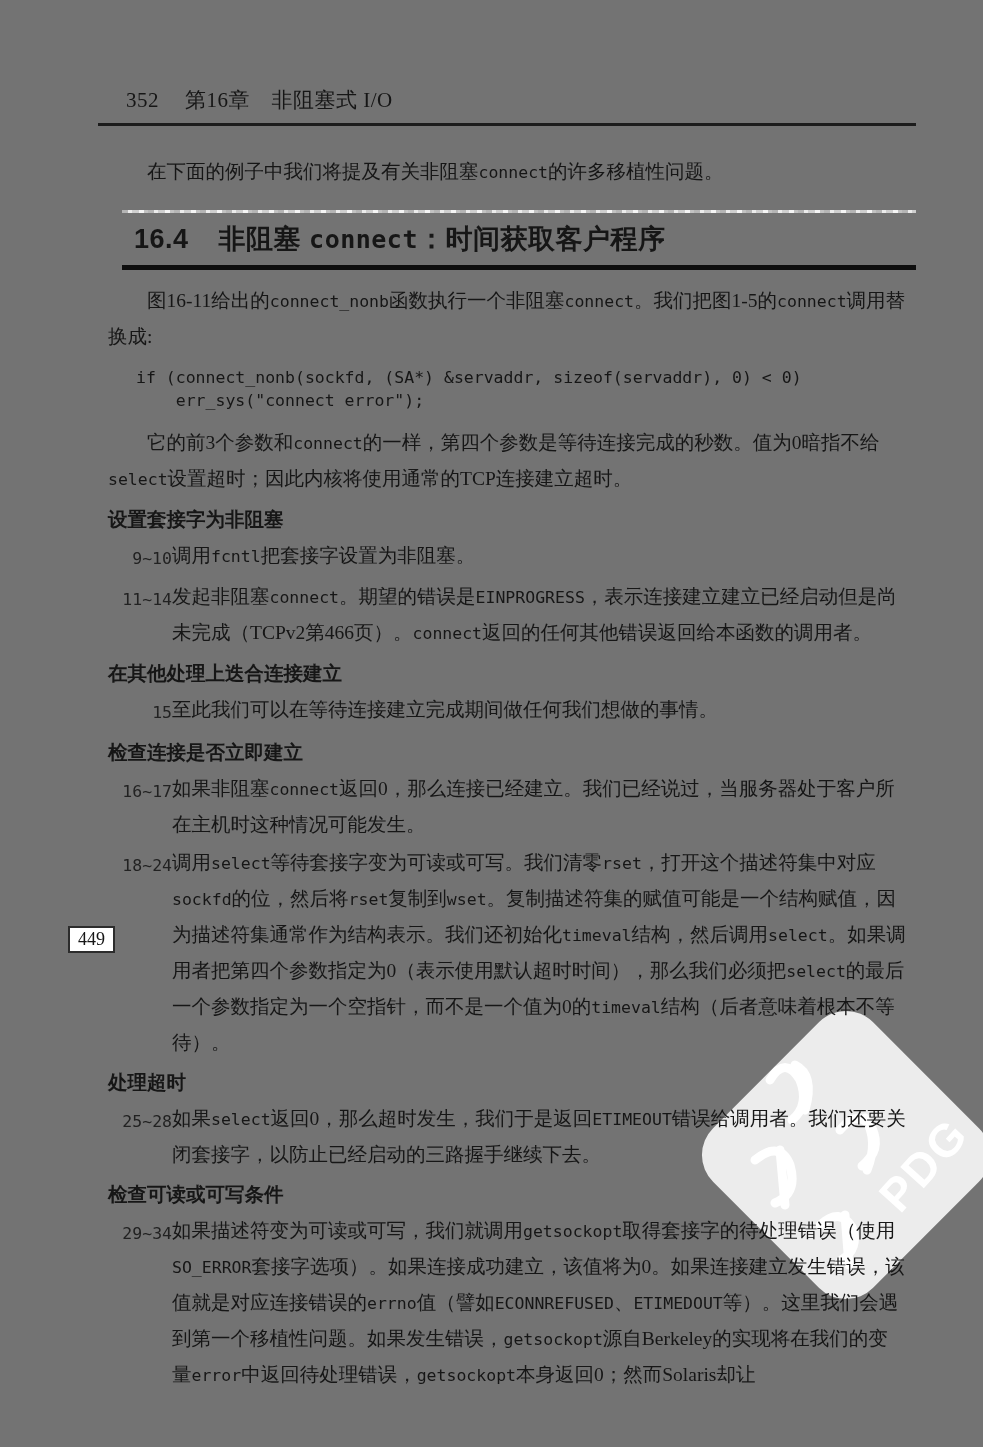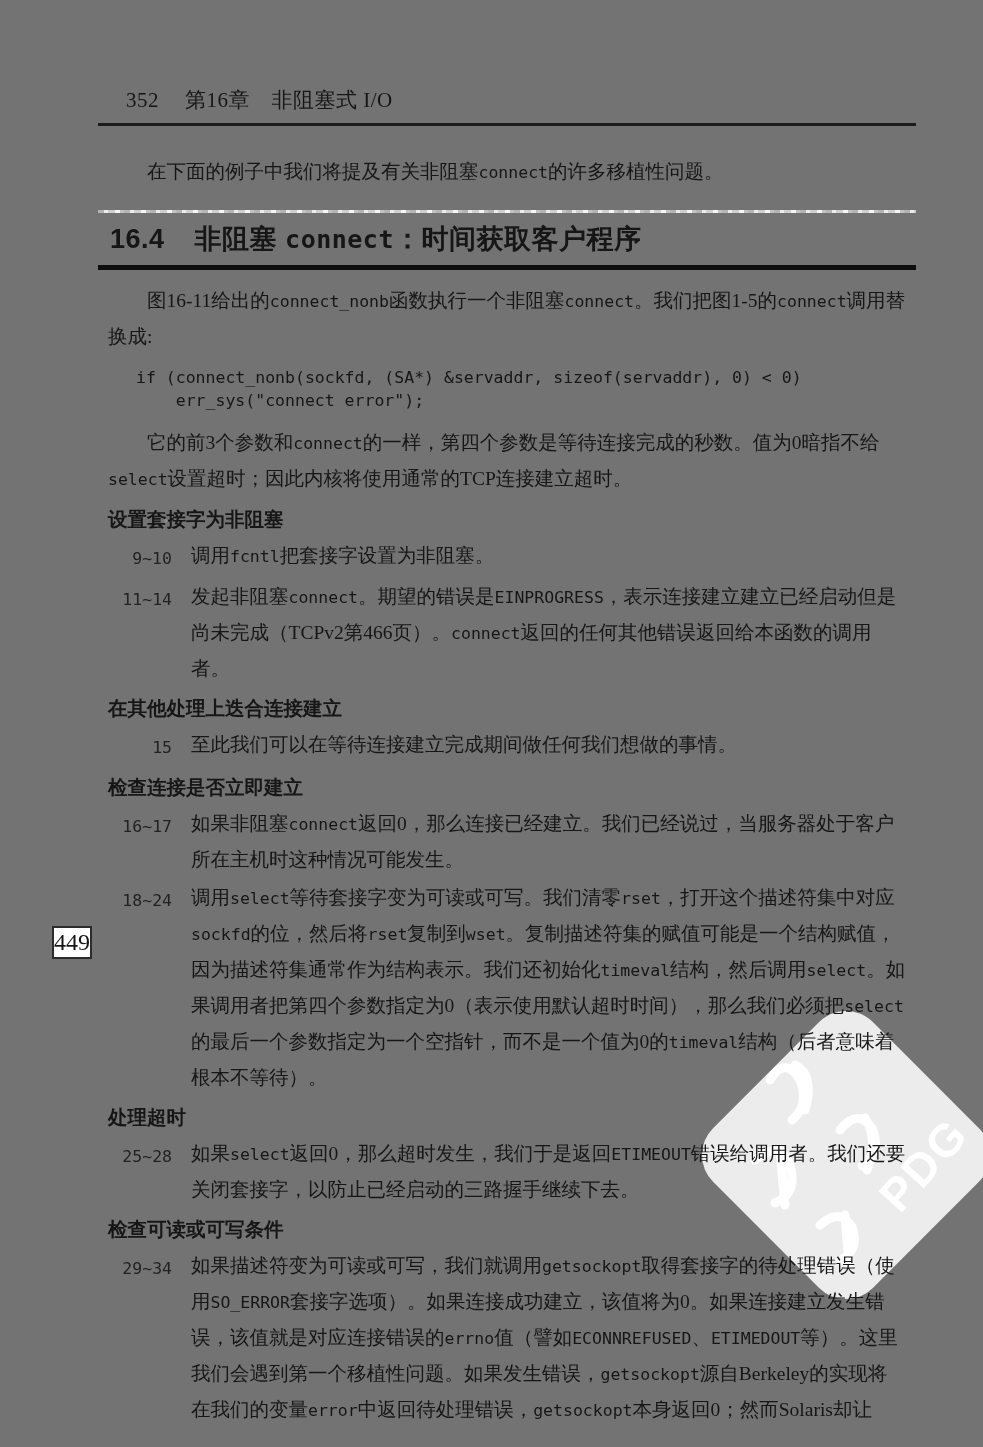--- a/index.html
+++ b/index.html
@@ -6,41 +6,41 @@
   #page{
     position:relative;width:983px;height:1447px;background:#737373;
     overflow:hidden;font-family:"Liberation Serif","DejaVu Serif",serif;color:#161616;
   }
   .content{position:absolute;left:108px;top:86px;width:798px;z-index:2;}
   .pghead{display:flex;align-items:baseline;font-size:21px;letter-spacing:.5px;padding-left:18px;}
   .pghead .pgnum{font-size:21px;}
   .pghead .chap{margin-left:26px;}
   .header-rule{height:3px;background:#1c1c1c;margin:9px -10px 0 -10px;}
   .intro{margin-top:28px;font-size:19.5px;line-height:35px;text-indent:2em;}
-  .section{margin-top:20px;}
+  .section{margin-top:20px;margin-left:24px;}
   .speckle{height:3px;margin:0 -10px;
     background:repeating-linear-gradient(90deg,#b5b5b5 0 6px,#ececec 6px 10px,#cfcfcf 10px 17px,#f5f5f5 17px 22px,#c2c2c2 22px 26px);}
   .section-title{display:flex;align-items:baseline;font-family:"Liberation Sans","DejaVu Sans",sans-serif;
     font-weight:bold;font-size:27px;padding:8px 0 5px 2px;letter-spacing:.5px;}
   .section-title .num{margin-right:30px;}
   .section-title .title .code{font-size:25px;font-weight:bold;}
   .thick-rule{height:5px;background:#0e0e0e;margin:3px -10px 0 -10px;}
   .para{font-size:19.5px;line-height:35px;text-indent:2em;margin-top:13px;}
   .codeblock{font-family:"DejaVu Sans Mono","Liberation Mono",monospace;font-size:16.5px;line-height:23px;
     margin:12px 0 2px 28px;white-space:pre;}
   .runhead{font-family:"Liberation Sans","DejaVu Sans",sans-serif;font-weight:bold;font-size:19.5px;
     line-height:31px;margin-top:7px;}
   .runhead .code{font-family:"DejaVu Sans Mono","Liberation Mono",monospace;font-weight:bold;font-size:17.5px;}
   .item{display:flex;margin-top:3px;font-size:19.5px;line-height:35px;}
   .item .lines{flex:none;width:64px;text-align:right;font-family:"DejaVu Sans Mono","Liberation Mono",monospace;
     font-size:16.5px;padding-top:3px;color:#222;}
-  .item .itext{flex:1;margin-left:19px;}
+  .item .itext{flex:1;}
   .code{font-family:"DejaVu Sans Mono","Liberation Mono",monospace;font-size:16.5px;text-align:center;}
-  .margin-box{position:absolute;left:52px;top:926px;z-index:3;border:2px solid #2c2c2c;
-    padding:1px 0;font-size:24px;background:#fff;}
+  .margin-box{position:absolute;left:68px;top:926px;z-index:3;border:2px solid #2c2c2c;
+    padding:1px 8px;font-size:18px;background:#fff;}
   .artifact-dot{position:absolute;left:164px;top:519px;width:4px;height:4px;border-radius:50%;
     background:#8a8a8a;z-index:3;}
   .watermark{position:absolute;left:733px;top:1042px;width:226px;height:226px;background:#ececec;
     border-radius:38px;transform:rotate(45deg);z-index:1;}
   .wm-glyphs{position:absolute;left:700px;top:1010px;width:283px;height:300px;z-index:1;pointer-events:none;}
   .wm-pdg{position:absolute;left:868px;top:1186px;z-index:1;color:#ffffff;
     font-family:"Liberation Sans","DejaVu Sans",sans-serif;font-weight:bold;font-size:46px;
     letter-spacing:2px;transform:rotate(-48deg);transform-origin:left top;}
 </style>
 </head>

